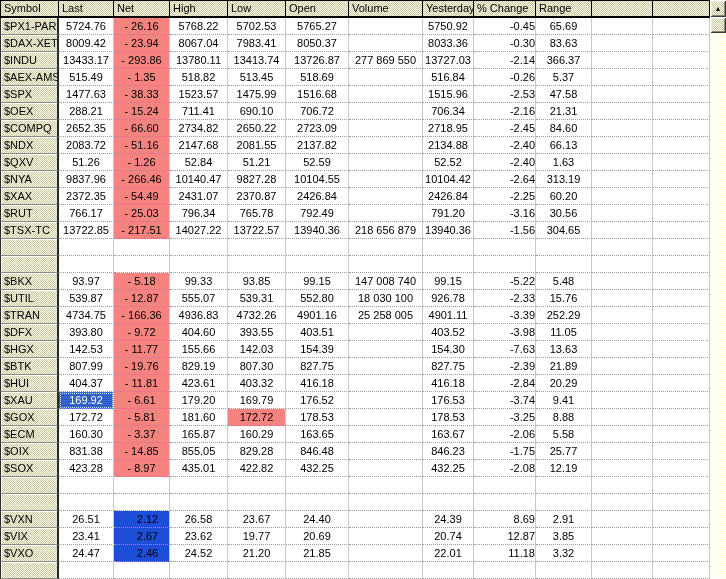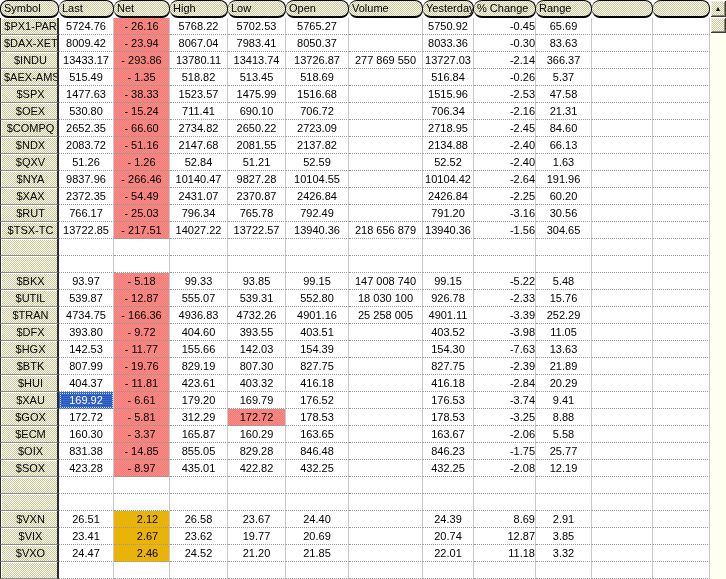--- a/index.html
+++ b/index.html
@@ -7,43 +7,43 @@
     position:relative;width:726px;height:579px;overflow:hidden;
     font-family:"Liberation Sans",sans-serif;font-size:11px;color:#000;
     background:#fff;
   }
   .grid{position:absolute;left:0;top:0;width:710px;height:579px;display:grid;}
   .hcell{
     box-sizing:border-box;
     background-image:conic-gradient(#ffffe8 25%,#c8c4a6 0 50%,#ffffe8 0 75%,#c8c4a6 0);
     background-size:2px 2px;
     border-top:1px solid #000;border-right:1px solid #000;border-bottom:2px solid #000;
-    line-height:15px;padding-left:3px;overflow:hidden;white-space:nowrap;text-align:left;border-radius:8px;
+    line-height:15px;padding-left:3px;overflow:hidden;white-space:nowrap;text-align:left;
   }
   .hcell.first{border-left:1px solid #000;}
   .sym{
     box-sizing:border-box;
     background-image:conic-gradient(#ffffe8 25%,#c8c4a6 0 50%,#ffffe8 0 75%,#c8c4a6 0);
     background-size:2px 2px;
     border-left:1px solid #2a2a2a;border-right:2px solid #2a2a2a;border-bottom:1px solid #8a8a8a;
     box-shadow:inset 1px 1px 0 #fffef2;
-    line-height:16px;padding-left:3px;overflow:hidden;white-space:nowrap;text-align:center;
+    line-height:16px;padding-left:3px;overflow:hidden;white-space:nowrap;text-align:left;
   }
   .cell{
     box-sizing:border-box;background:#fff;
     border-right:1px solid #c9c9c9;border-bottom:1px dotted #9b9b9b;
     line-height:16px;overflow:hidden;white-space:nowrap;
   }
   .a-center{text-align:center;}
   .a-left{text-align:right;padding-left:3px;}
   .cell.neg{
     background-image:conic-gradient(#ff8b87 25%,#ec7c78 0 50%,#ff8b87 0 75%,#ec7c78 0);
     background-size:2px 2px;
   }
-  .cell.pos{background:#eab308;padding-left:12px;}
+  .cell.pos{background:#1d4ed8;padding-left:12px;}
   .cell.selected{
     background-image:conic-gradient(#3a6bd2 25%,#2756ba 0 75%,#3a6bd2 0);
     background-size:2px 2px;
     color:#fff;outline:1px dotted #cdddfa;outline-offset:-2px;
   }
   
   .scrollbar{
     position:absolute;right:0;top:0;width:16px;height:579px;
     background-image:conic-gradient(#ffffe2 25%,#ffffff 0 50%,#ffffe2 0 75%,#ffffff 0);
     background-size:2px 2px;
@@ -129,21 +129,21 @@
       <div class="cell a-center">1523.57</div>
       <div class="cell a-center">1475.99</div>
       <div class="cell a-center">1516.68</div>
       <div class="cell a-center"></div>
       <div class="cell a-center">1515.96</div>
       <div class="cell a-left">-2.53</div>
       <div class="cell a-center">47.58</div>
       <div class="cell a-center"></div>
       <div class="cell a-center"></div>
       <div class="sym">$OEX</div>
-      <div class="cell a-center">530.80</div>
+      <div class="cell a-center">288.21</div>
       <div class="cell a-center neg">- 15.24</div>
       <div class="cell a-center">711.41</div>
       <div class="cell a-center">690.10</div>
       <div class="cell a-center">706.72</div>
       <div class="cell a-center"></div>
       <div class="cell a-center">706.34</div>
       <div class="cell a-left">-2.16</div>
       <div class="cell a-center">21.31</div>
       <div class="cell a-center"></div>
       <div class="cell a-center"></div>
@@ -185,21 +185,21 @@
       <div class="cell a-center"></div>
       <div class="sym">$NYA</div>
       <div class="cell a-center">9837.96</div>
       <div class="cell a-center neg">- 266.46</div>
       <div class="cell a-center">10140.47</div>
       <div class="cell a-center">9827.28</div>
       <div class="cell a-center">10104.55</div>
       <div class="cell a-center"></div>
       <div class="cell a-center">10104.42</div>
       <div class="cell a-left">-2.64</div>
-      <div class="cell a-center">191.96</div>
+      <div class="cell a-center">313.19</div>
       <div class="cell a-center"></div>
       <div class="cell a-center"></div>
       <div class="sym">$XAX</div>
       <div class="cell a-center">2372.35</div>
       <div class="cell a-center neg">- 54.49</div>
       <div class="cell a-center">2431.07</div>
       <div class="cell a-center">2370.87</div>
       <div class="cell a-center">2426.84</div>
       <div class="cell a-center"></div>
       <div class="cell a-center">2426.84</div>
@@ -347,21 +347,21 @@
       <div class="cell a-center">176.52</div>
       <div class="cell a-center"></div>
       <div class="cell a-center">176.53</div>
       <div class="cell a-left">-3.74</div>
       <div class="cell a-center">9.41</div>
       <div class="cell a-center"></div>
       <div class="cell a-center"></div>
       <div class="sym">$GOX</div>
       <div class="cell a-center">172.72</div>
       <div class="cell a-center neg">- 5.81</div>
-      <div class="cell a-center">312.29</div>
+      <div class="cell a-center">181.60</div>
       <div class="cell a-center neg">172.72</div>
       <div class="cell a-center">178.53</div>
       <div class="cell a-center"></div>
       <div class="cell a-center">178.53</div>
       <div class="cell a-left">-3.25</div>
       <div class="cell a-center">8.88</div>
       <div class="cell a-center"></div>
       <div class="cell a-center"></div>
       <div class="sym">$ECM</div>
       <div class="cell a-center">160.30</div>

